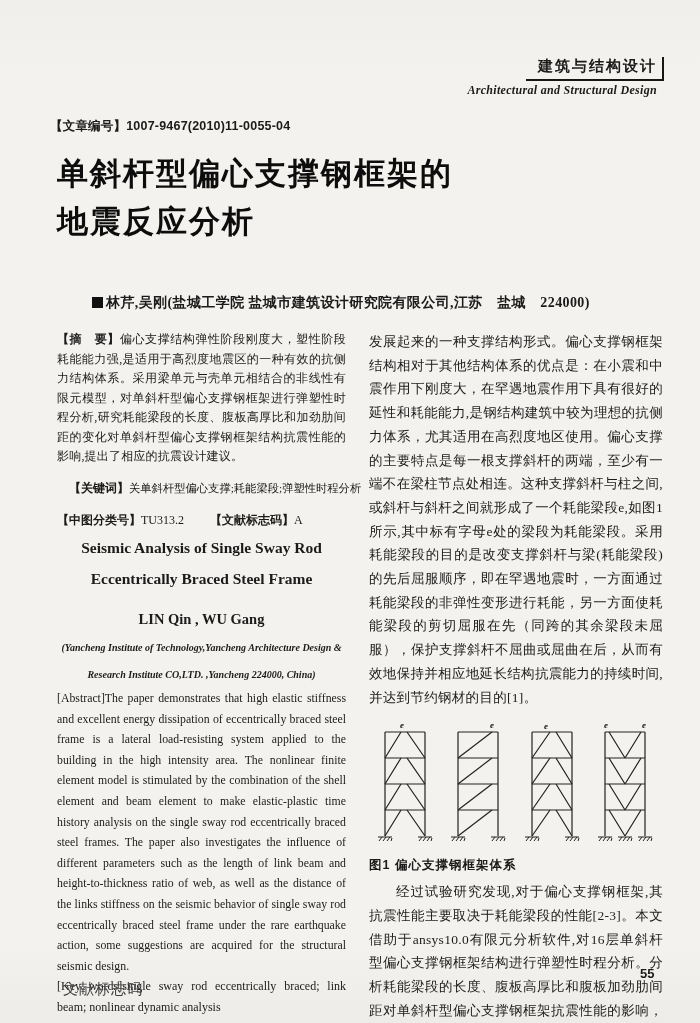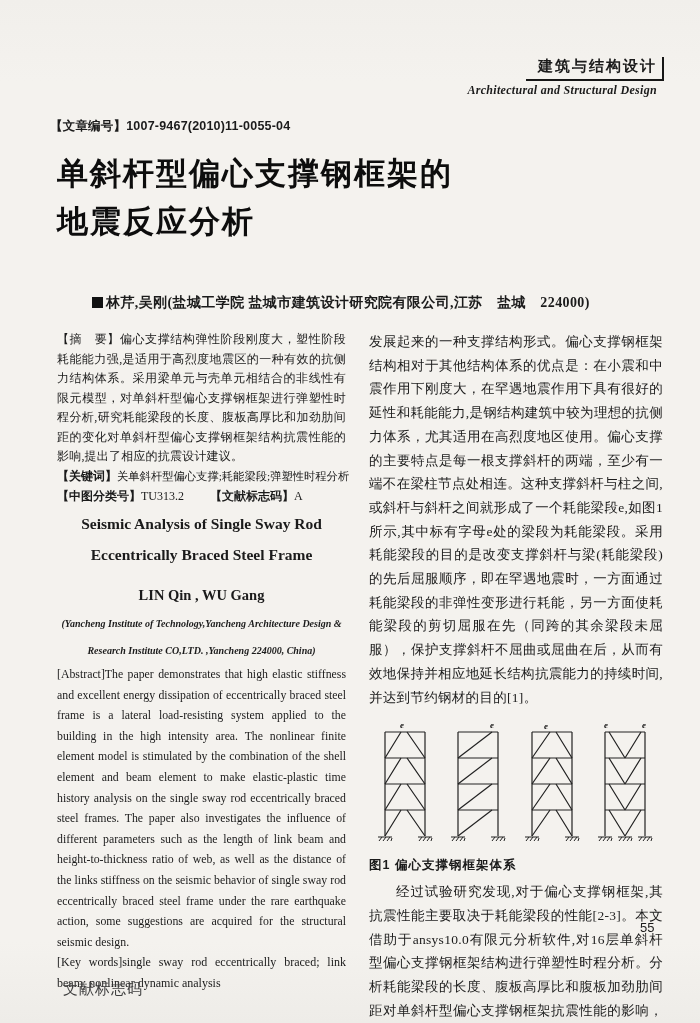--- a/index.html
+++ b/index.html
@@ -27,21 +27,21 @@
 
   .authors{position:absolute;left:92px;top:294px;font-size:14px;font-weight:bold;letter-spacing:.4px;}
   .author-marker{display:inline-block;width:11px;height:11px;background:#111;margin-right:3px;vertical-align:-1px;}
 
   .columns{position:absolute;left:57px;top:330px;width:606px;display:flex;gap:23px;}
   .col-left{width:289px;flex:0 0 289px;}
   .col-right{width:294px;flex:0 0 294px;}
 
   
   .cn-abstract{font-size:12px;line-height:19.5px;text-align:justify;letter-spacing:.2px;}
-  .cn-abstract .lbl{font-weight:normal;font-family:"Liberation Sans","DejaVu Sans",sans-serif;}
+  .cn-abstract .lbl{font-weight:bold;font-family:"Liberation Sans","DejaVu Sans",sans-serif;}
   .kw-line{font-size:11.3px;line-height:19.5px;margin-top:3px;white-space:nowrap;}
   .kw-line .lbl{font-weight:bold;font-family:"Liberation Sans","DejaVu Sans",sans-serif;font-size:12px;}
   .clc-line{font-size:12px;line-height:20px;margin-top:4px;}
   .clc-line .lbl{font-weight:bold;font-family:"Liberation Sans","DejaVu Sans",sans-serif;}
   .clc-line .gap{display:inline-block;width:26px;}
   .en-title{margin-top:2px;text-align:center;font-weight:bold;font-size:15.5px;line-height:31px;}
   .en-authors{text-align:center;font-weight:bold;font-size:14.5px;line-height:30px;margin-top:10px;}
   .en-affil{text-align:center;font-size:10px;line-height:27px;font-weight:bold;font-style:italic;}
   .en-abstract{margin-top:2px;font-size:11.8px;line-height:20.6px;text-align:justify;}
   .en-keywords{font-size:12px;line-height:20.6px;text-align:justify;}
@@ -49,21 +49,21 @@
   
   .body-para{font-size:13.5px;line-height:23.7px;text-align:justify;letter-spacing:.3px;}
   .body-para.indent{text-indent:2em;}
 
   .figure-block{margin:9px 0 6px 0;}
   .frames-row{display:flex;justify-content:space-between;width:282px;margin:0 auto;}
   .fig-caption{text-align:left;font-family:"Liberation Sans","DejaVu Sans",sans-serif;font-weight:bold;font-size:12.5px;margin-top:7px;letter-spacing:1px;}
 
   .frame-svg text{font-family:"Liberation Serif","DejaVu Serif",serif;font-style:italic;font-weight:bold;font-size:9px;fill:#111;}
 
-  .page-number{position:absolute;left:640px;top:920px;font-family:"Liberation Sans","DejaVu Sans",sans-serif;font-weight:normal;font-size:13px;}
+  .page-number{position:absolute;left:640px;top:966px;font-family:"Liberation Sans","DejaVu Sans",sans-serif;font-weight:bold;font-size:13px;}
   .watermark{position:absolute;left:63px;top:980px;font-family:"Liberation Sans","DejaVu Sans",sans-serif;font-size:15px;color:#3f3f3f;letter-spacing:1px;}
 </style>
 </head>
 <body>
 
 <div class="page">
 
   <div class="journal-header">
     <div class="jh-cn-wrap">
       <span class="jh-cn">建筑与结构设计</span>
@@ -81,21 +81,21 @@
   <div class="authors">
     <span class="author-marker"></span><span>林芹,吴刚(盐城工学院 盐城市建筑设计研究院有限公司,江苏　盐城　224000)</span>
   </div>
 
   <div class="columns">
 
     <div class="col-left">
       <p class="cn-abstract" style="margin:0;">
         <span class="lbl">【摘　要】</span><span>偏心支撑结构弹性阶段刚度大，塑性阶段耗能能力强,是适用于高烈度地震区的一种有效的抗侧力结构体系。采用梁单元与壳单元相结合的非线性有限元模型，对单斜杆型偏心支撑钢框架进行弹塑性时程分析,研究耗能梁段的长度、腹板高厚比和加劲肋间距的变化对单斜杆型偏心支撑钢框架结构抗震性能的影响,提出了相应的抗震设计建议。</span>
       </p>
-      <p class="kw-line" style="margin:0;">
+      <p class="kw-line" style="margin:12px;">
         <span class="lbl">【关键词】</span><span>关单斜杆型偏心支撑;耗能梁段;弹塑性时程分析</span>
       </p>
       <p class="clc-line" style="margin:0;">
         <span class="lbl">【中图分类号】</span><span>TU313.2</span><span class="gap"></span><span class="lbl">【文献标志码】</span><span>A</span>
       </p>
       <div class="en-title">
         <span>Seismic Analysis of Single Sway Rod</span><br>
         <span>Eccentrically Braced Steel Frame</span>
       </div>
       <div class="en-authors">LIN Qin , WU Gang</div>

